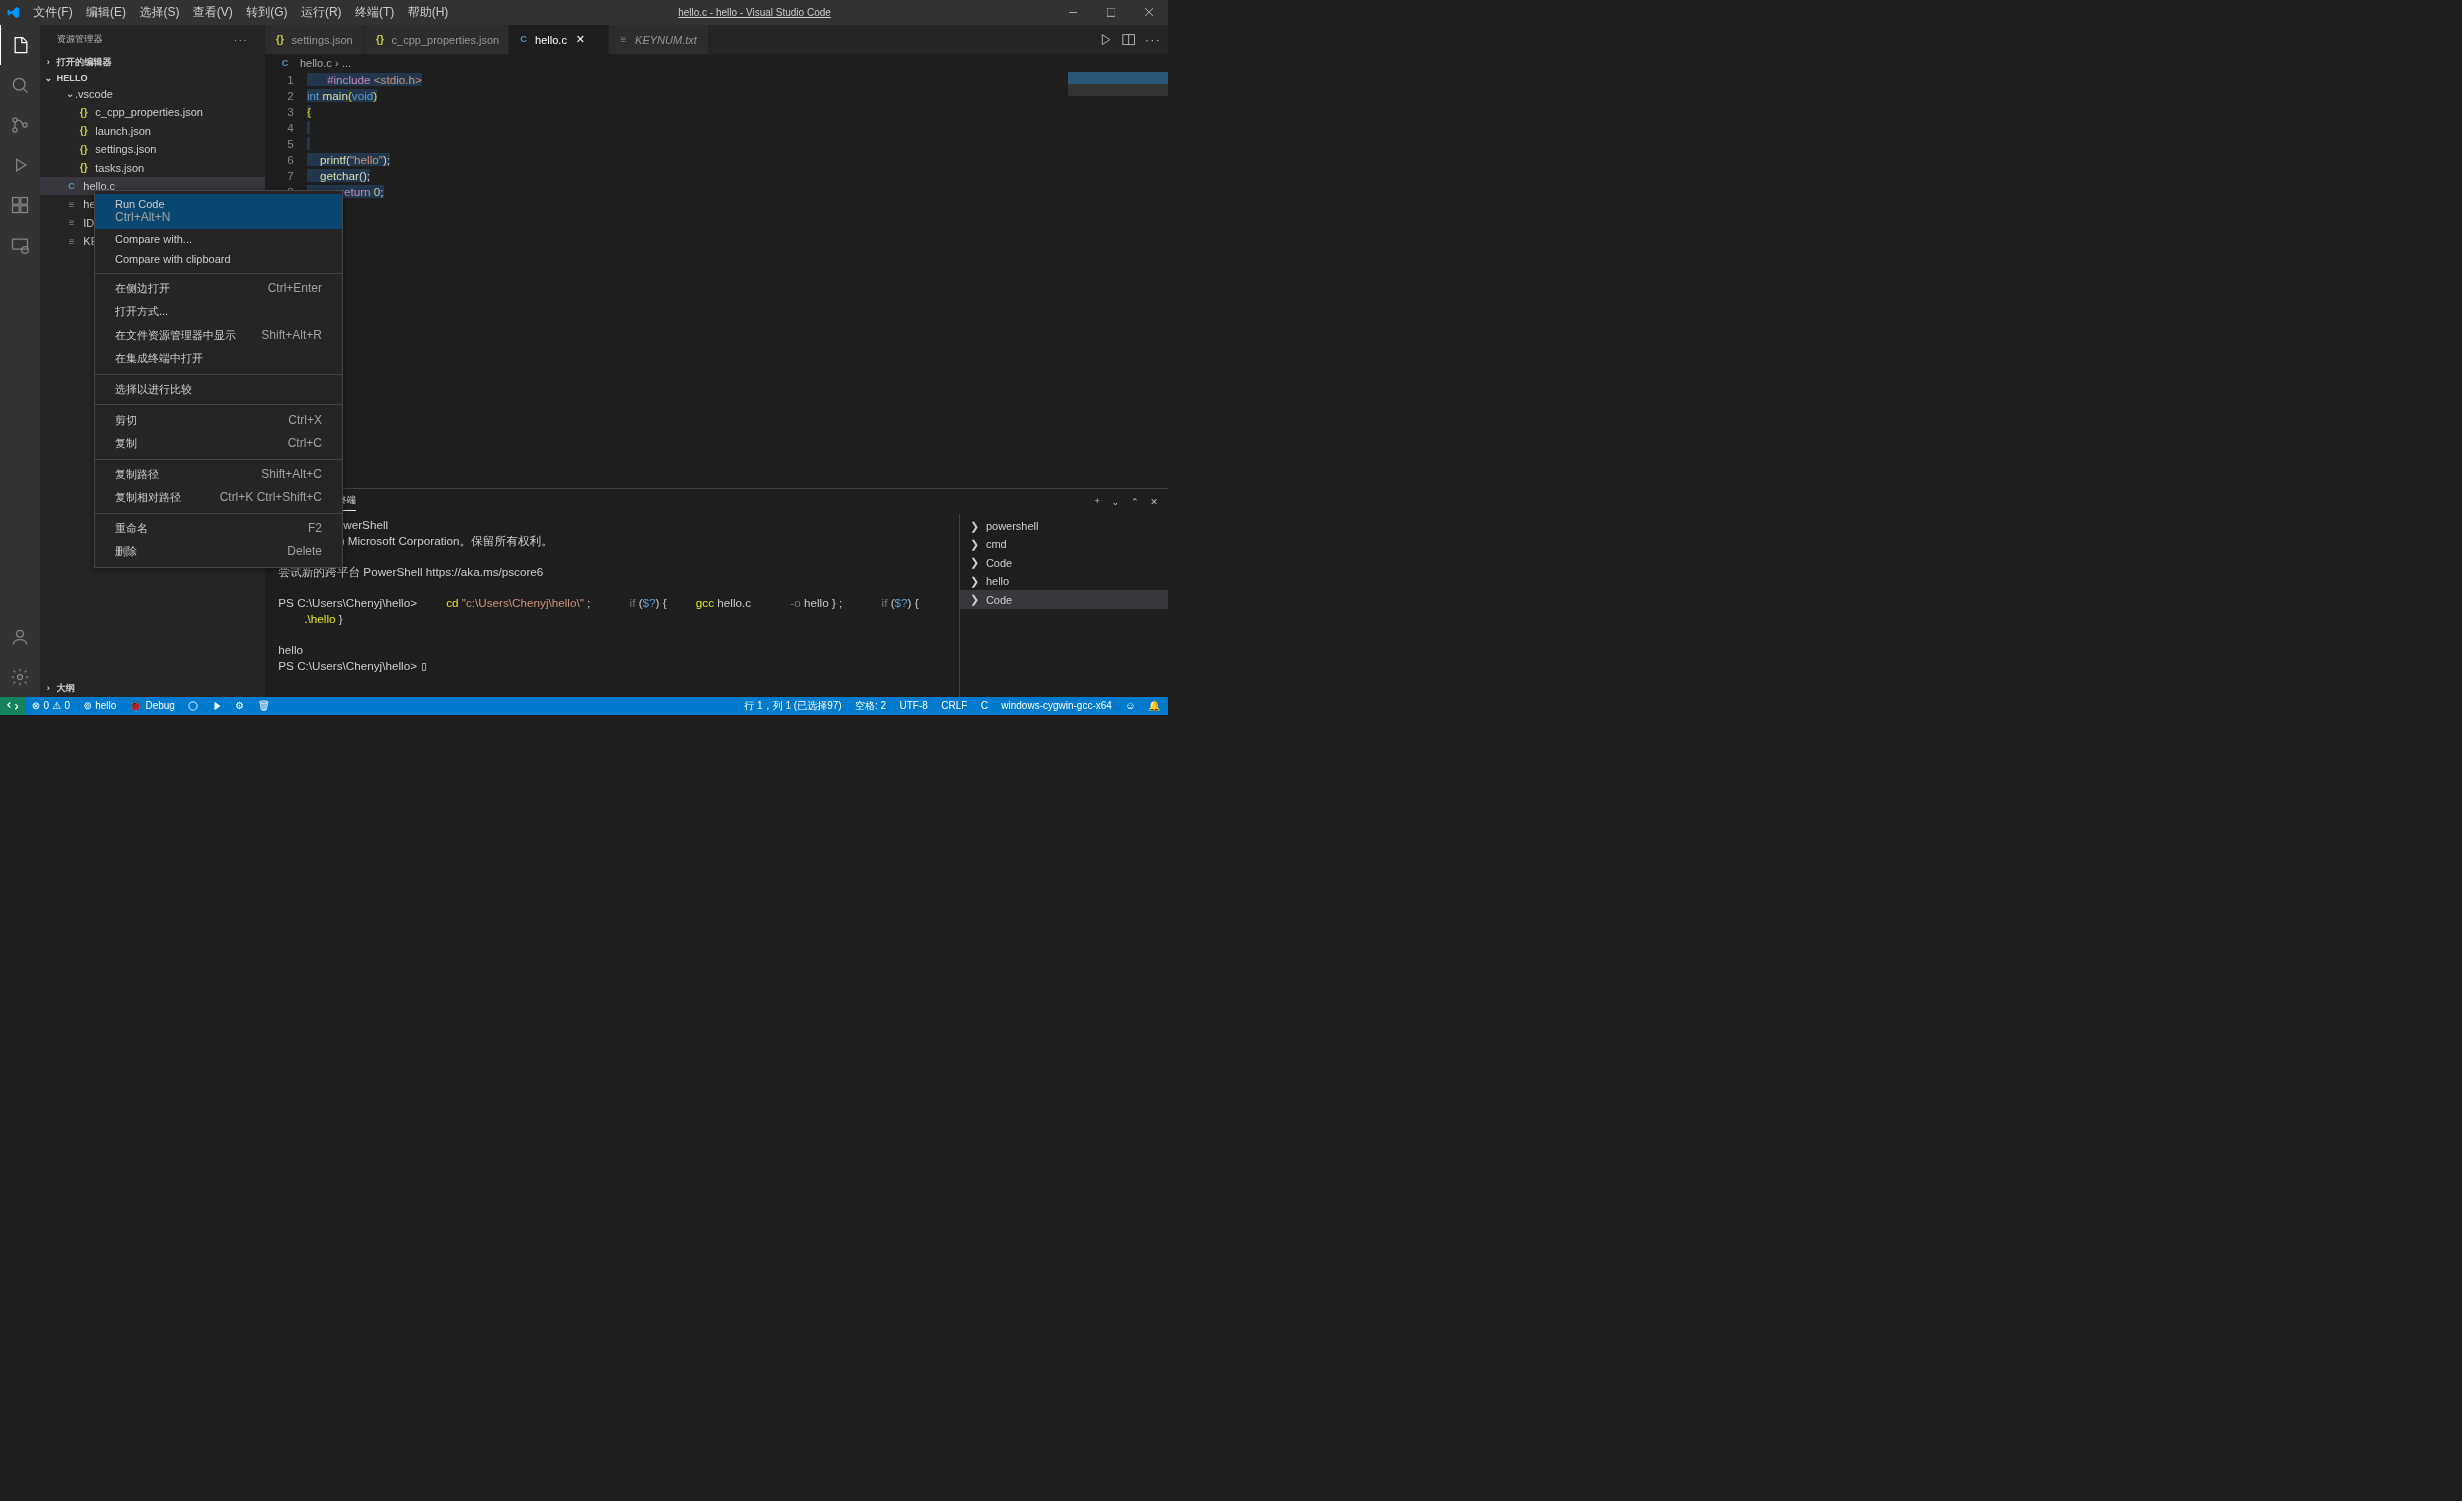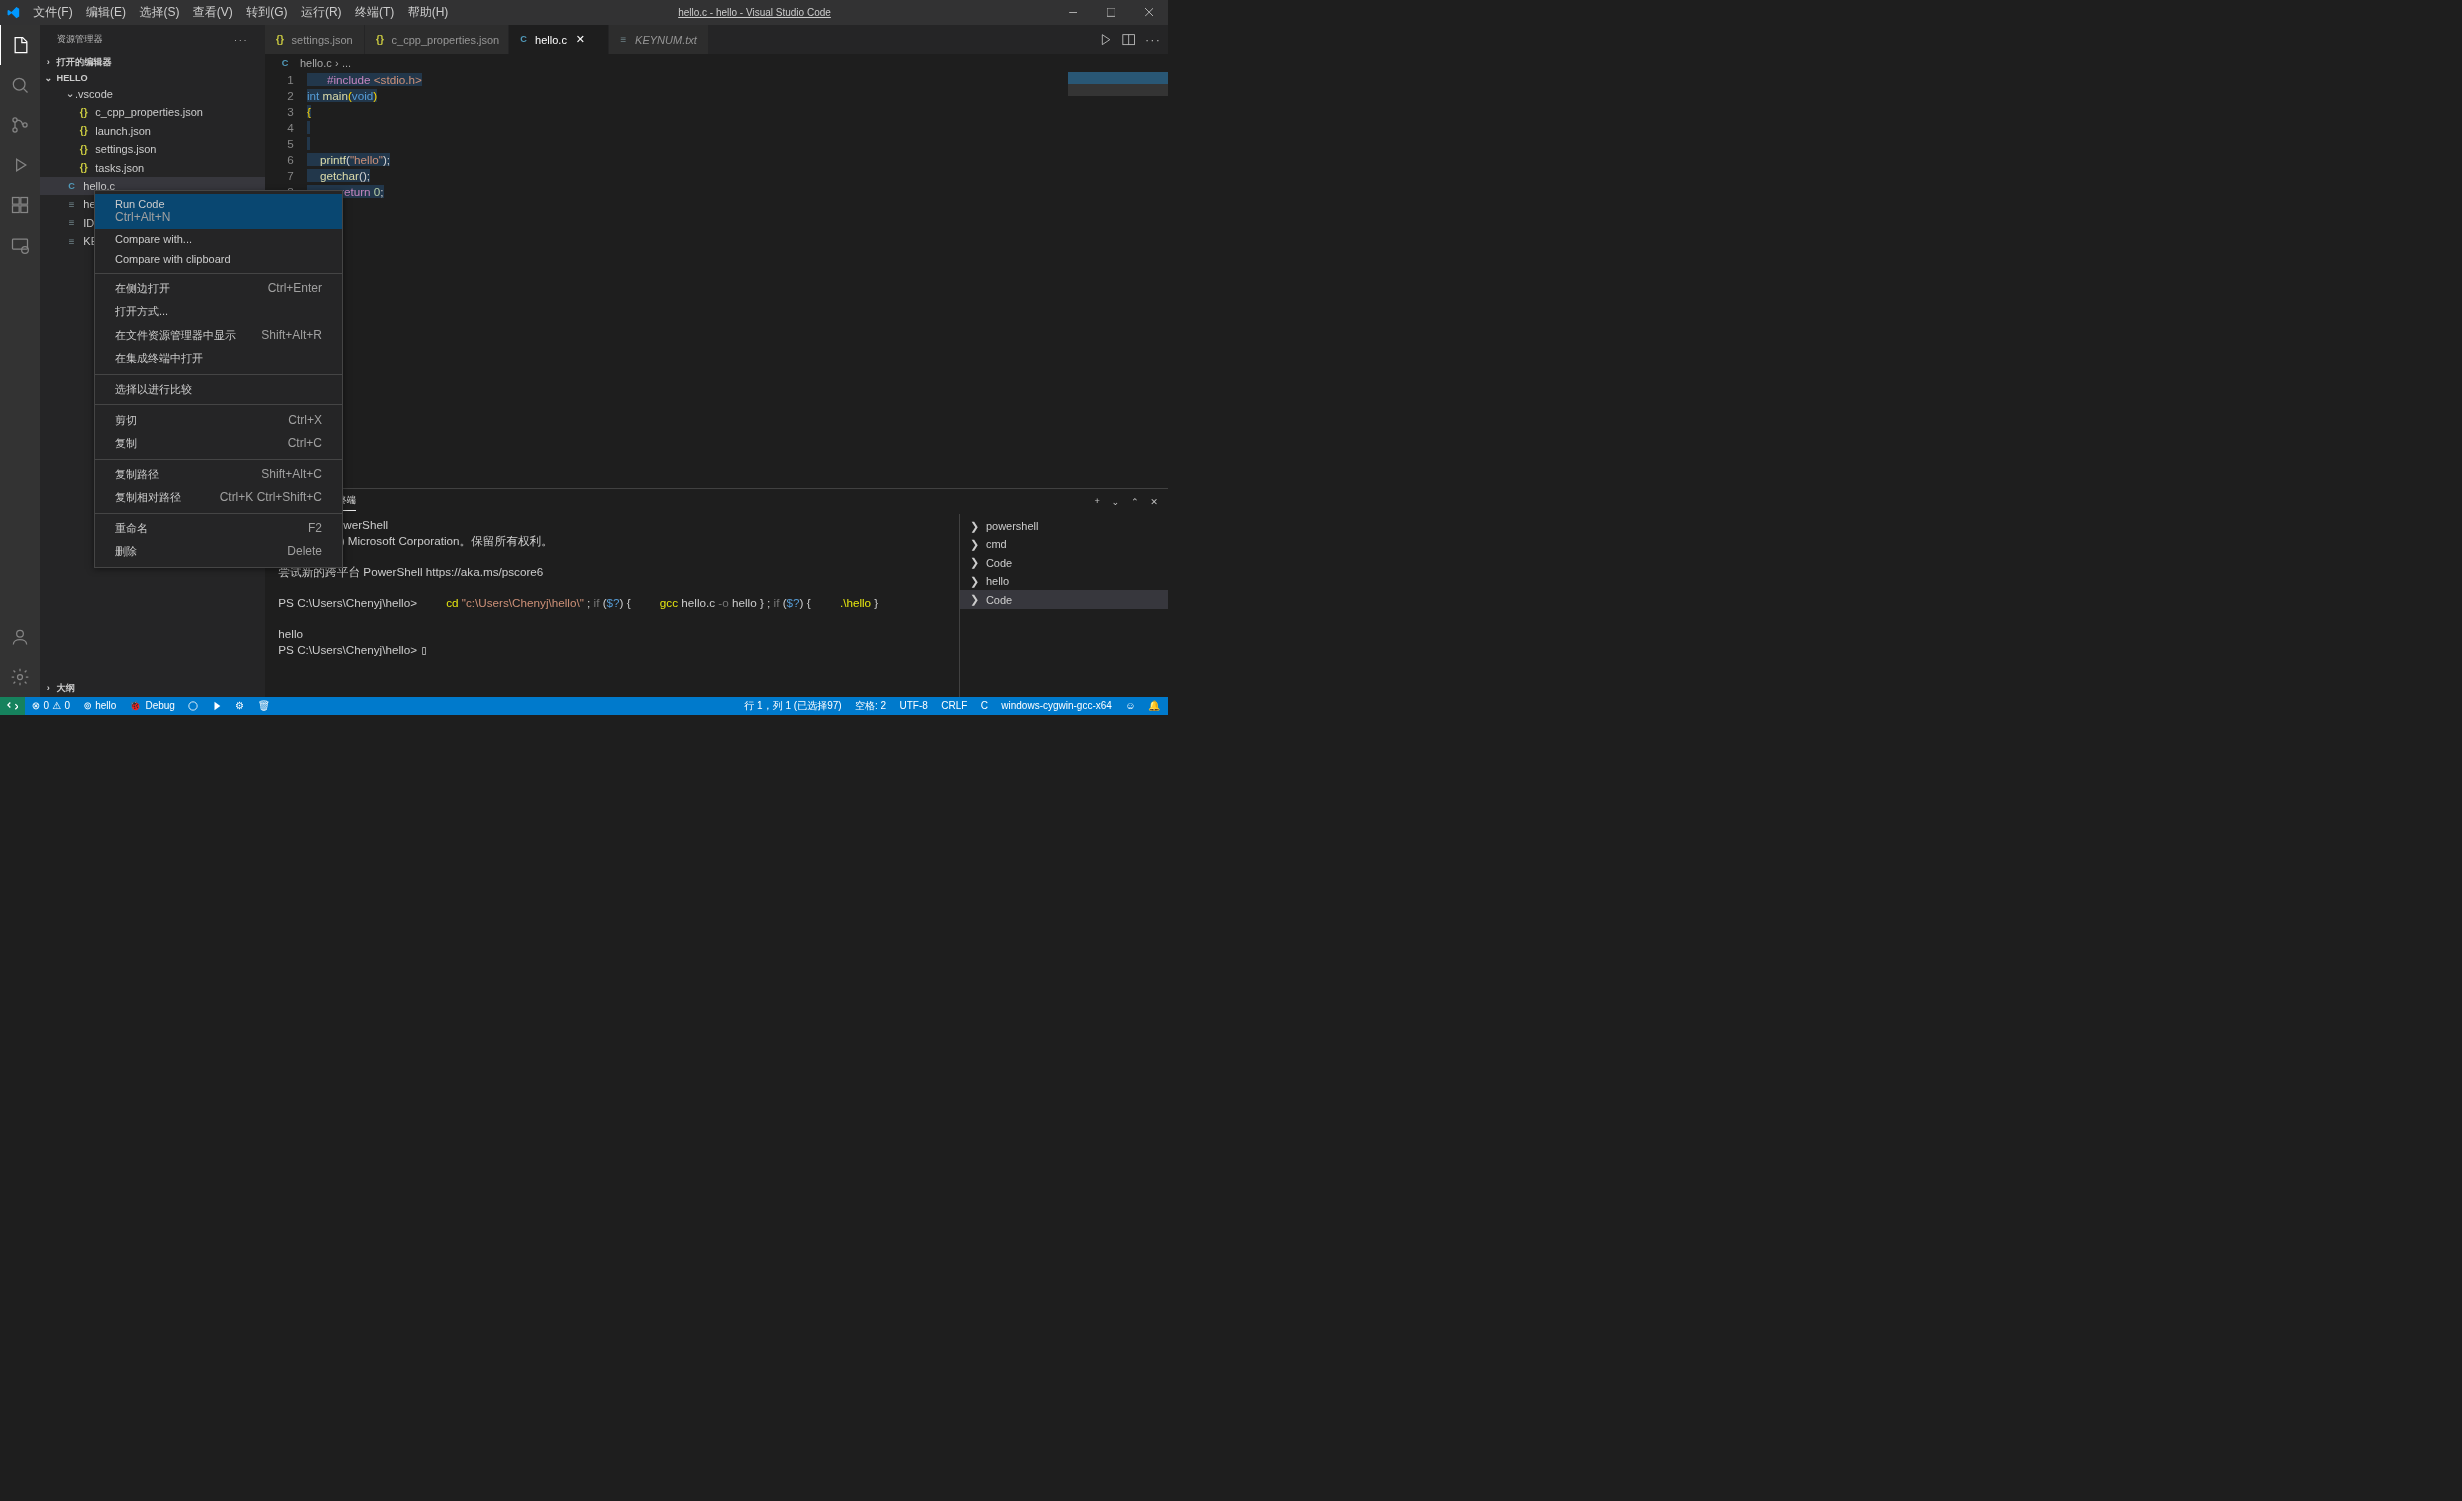--- a/index.html
+++ b/index.html
@@ -67,21 +67,21 @@
 .panel-tab.active { color: #e7e7e7; border-bottom: 0.8px solid #e7e7e7; }
 .panel-actions { margin-left: auto; display: flex; gap: 11.7px; color: #c5c5c5; }
 .panel-body { display: flex; flex: 1; }
 .terminal-content { flex: 1; padding: 3.3px 13.3px; font-family: Consolas, monospace; font-size: 11.7px; line-height: 15px; color: #cccccc; white-space: pre-wrap; }
 .terminal-list { width: 209px; border-left: 0.8px solid #414141; padding: 3.3px 0; }
 .term-item { display: flex; align-items: center; height: 18.4px; padding: 0 10px; cursor: pointer; gap: 6.7px; }
 .term-item.active { background: #37373d; }
 
 .t-yellow { color: #e5e510; margin-left: 26px; }
 .t-orange { color: #ce9178; }
-.t-gray { color: #767676; }
+.t-gray { color: #767676; margin-left: 36px; }
 .t-blue { color: #569cd6; }
 
 .statusbar { height: 18.4px; background: #007acc; display: flex; align-items: center; font-size: 10px; color: #ffffff; }
 .status-item { padding: 0 6.7px; display: flex; align-items: center; gap: 3.3px; height: 100%; cursor: pointer; }
 .status-remote { background: #16825d; padding: 0 6.7px; height: 100%; display: flex; align-items: center; }
 .status-spacer { flex: 1; }
 
 .context-menu { position: absolute; left: 94px; top: 190px; width: 249px; background: #252526; border: 0.8px solid #454545; box-shadow: 0 1.7px 6.7px rgba(0,0,0,0.5); z-index: 100; padding: 3.3px 0; }
 .ctx-item { display: flex; justify-content: space-between; padding: 4.2px 20px; cursor: pointer; font-size: 11px; }
 .ctx-item.highlighted { background: #094771; flex-direction: column; }

